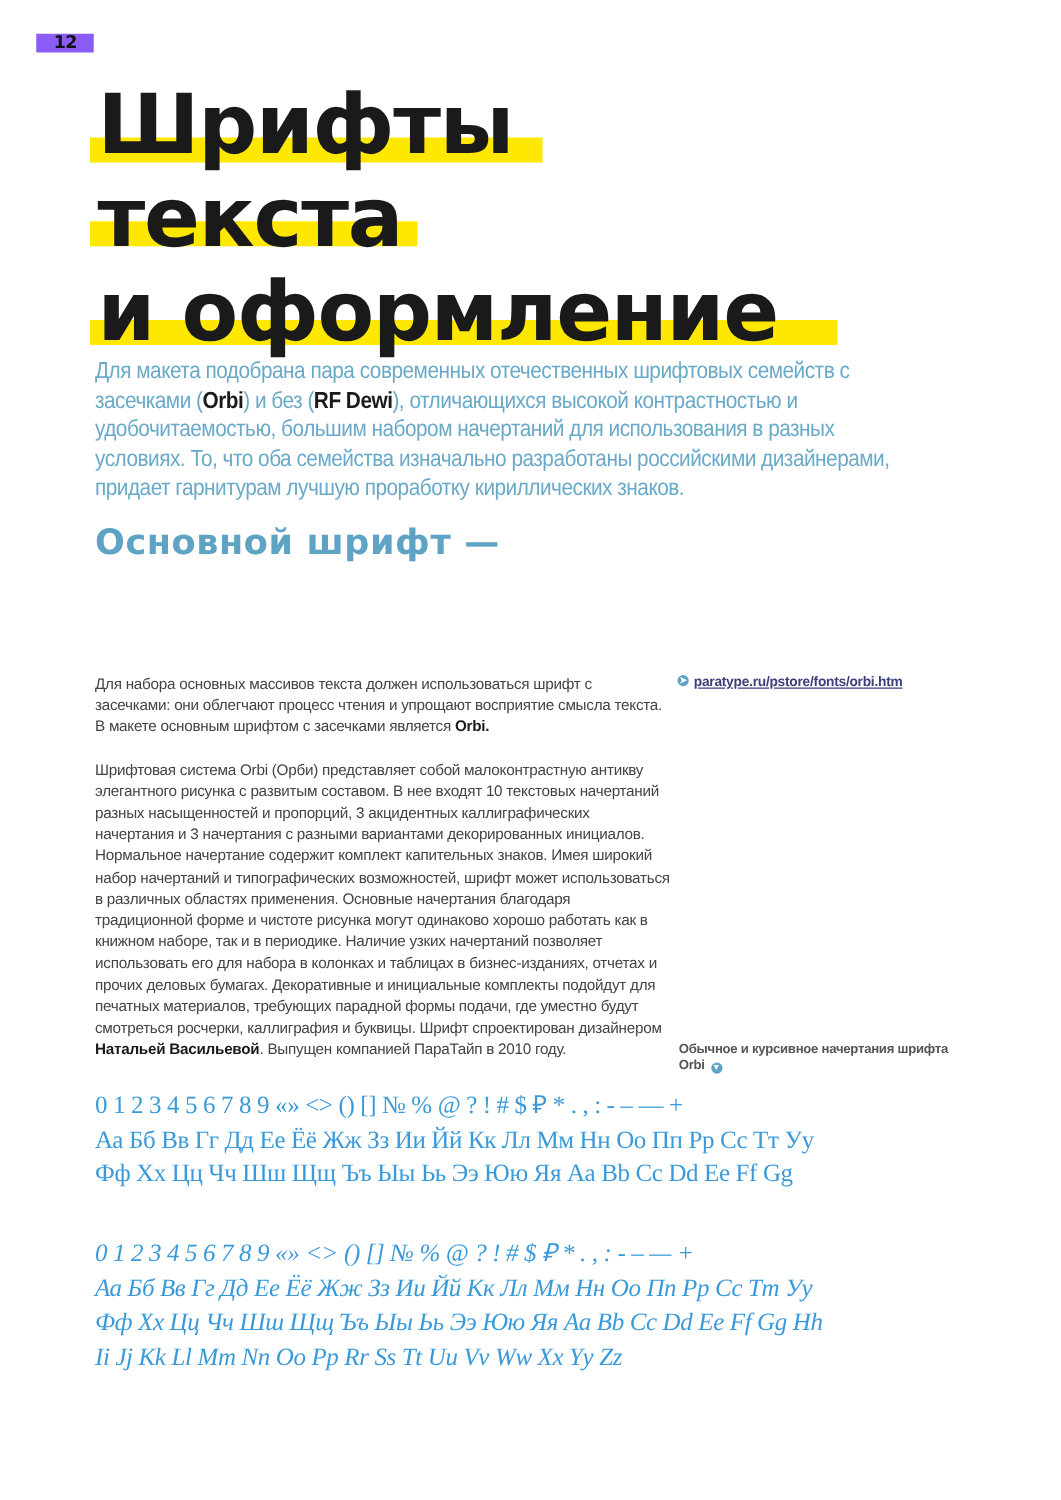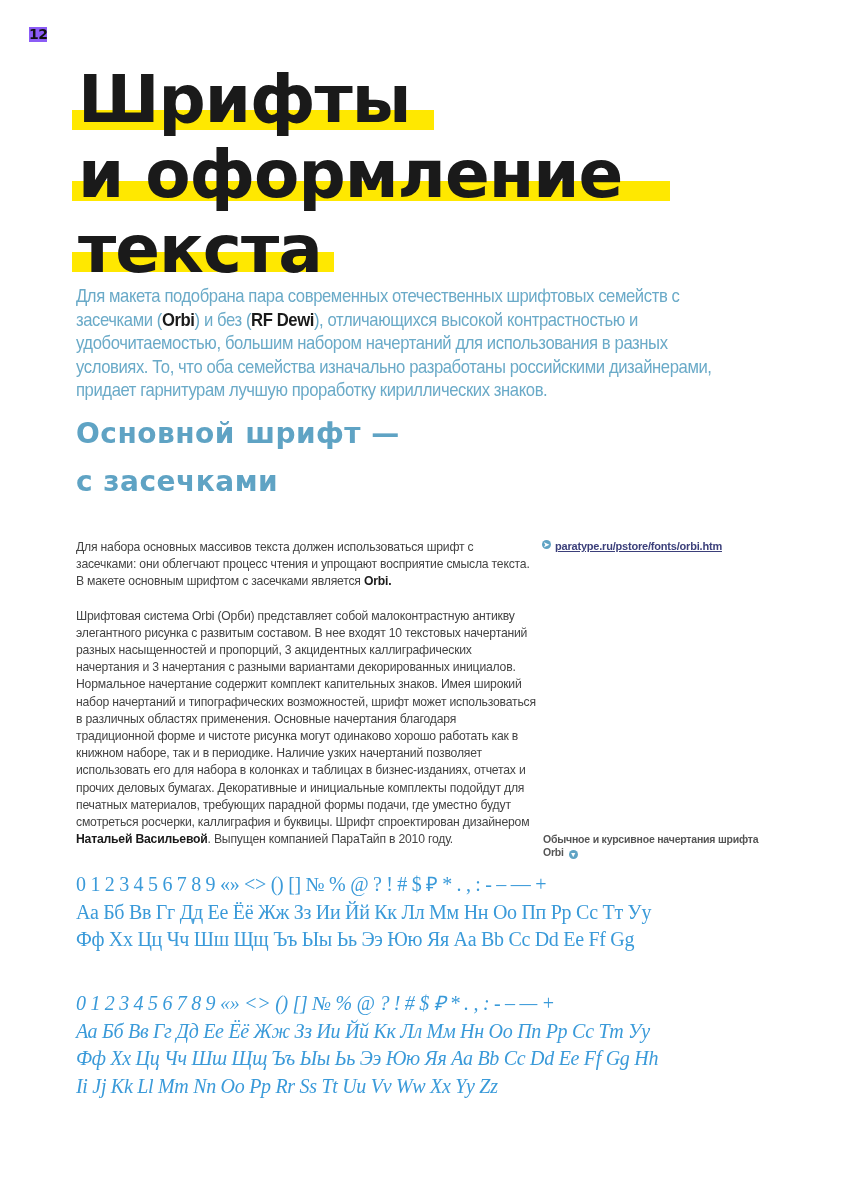--- a/index.html
+++ b/index.html
@@ -1,21 +1,21 @@
 <!DOCTYPE html>
 <html><head>
 <meta charset="utf-8">
 <style>
   * { box-sizing: border-box; margin: 0; padding: 0; }
   html, body { width: 849px; height: 1200px; background: #ffffff; overflow: hidden; }
   body { position: relative; font-family: "Liberation Sans", sans-serif; color: #222; }
 
   .page-num {
     position: absolute; left: 29px; top: 27px;
-    background: #8b5cf6; padding: 0 0;
+    background: #8b5cf6; padding: 0 14px;
     font-family: "DejaVu Sans", sans-serif; font-weight: bold; font-size: 14px; line-height: 15px;
     color: #111; letter-spacing: -0.5px;
   }
 
   .title { position: absolute; left: 72px; top: 62px; }
   .title-line {
     position: relative; display: block; height: 75px;
     font-family: "DejaVu Sans", sans-serif; font-weight: bold;
     font-size: 66px; line-height: 75px; color: #1a1a1a; letter-spacing: -1px;
     white-space: nowrap;
@@ -79,34 +79,33 @@
 <body>
 
 <div class="page-num">12</div>
 
 <div class="title">
   <div class="title-line">
     <span class="hl" style="top:48px; width:362px;"></span>
     <span class="txt">Шрифты</span>
   </div>
   <div class="title-line">
+    <span class="hl" style="top:40px; width:262px;"></span>
+    <span class="txt">текста</span>
+  </div>
+  <div class="title-line">
     <span class="hl" style="top:44px; width:598px;"></span>
     <span class="txt">и оформление</span>
-  </div>
-  <div class="title-line">
-    <span class="hl" style="top:40px; width:262px;"></span>
-    <span class="txt">текста</span>
   </div>
 </div>
 
 <div class="intro"><span>Для макета подобрана пара современных отечественных шрифтовых семейств с засечками (</span><b>Orbi</b><span>) и без (</span><b>RF Dewi</b><span>), отличающихся высокой контрастностью и удобочитаемостью, большим набором начертаний для использования в разных условиях. То, что оба семейства изначально разработаны российскими дизайнерами, придает гарнитурам лучшую проработку кириллических знаков.</span></div>
 
 <div class="subtitle">
   <div>Основной шрифт —</div>
-  <div>с засечками</div>
 </div>
 
 <div class="body-col">
   <p><span>Для набора основных массивов текста должен использоваться шрифт с засечками: они облегчают процесс чтения и упрощают восприятие смысла текста. В макете основным шрифтом с засечками является </span><b>Orbi.</b></p>
   <p><span>Шрифтовая система Orbi (Орби) представляет собой малоконтрастную антикву элегантного рисунка с развитым составом. В нее входят 10 текстовых начертаний разных насыщенностей и пропорций, 3 акцидентных каллиграфических начертания и 3 начертания с разными вариантами декорированных инициалов. Нормальное начертание содержит комплект капительных знаков. Имея широкий набор начертаний и типографических возможностей, шрифт может использоваться в различных областях применения. Основные начертания благодаря традиционной форме и чистоте рисунка могут одинаково хорошо работать как в книжном наборе, так и в периодике. Наличие узких начертаний позволяет использовать его для набора в колонках и таблицах в бизнес-изданиях, отчетах и прочих деловых бумагах. Декоративные и инициальные комплекты подойдут для печатных материалов, требующих парадной формы подачи, где уместно будут смотреться росчерки, каллиграфия и буквицы. Шрифт спроектирован дизайнером </span><b>Натальей Васильевой</b><span>. Выпущен компанией ПараТайп в 2010 году.</span></p>
 </div>
 
 <a class="side-link">
   <span class="circle-arrow">➤</span>
   <span class="link-text">paratype.ru/pstore/fonts/orbi.htm</span>

